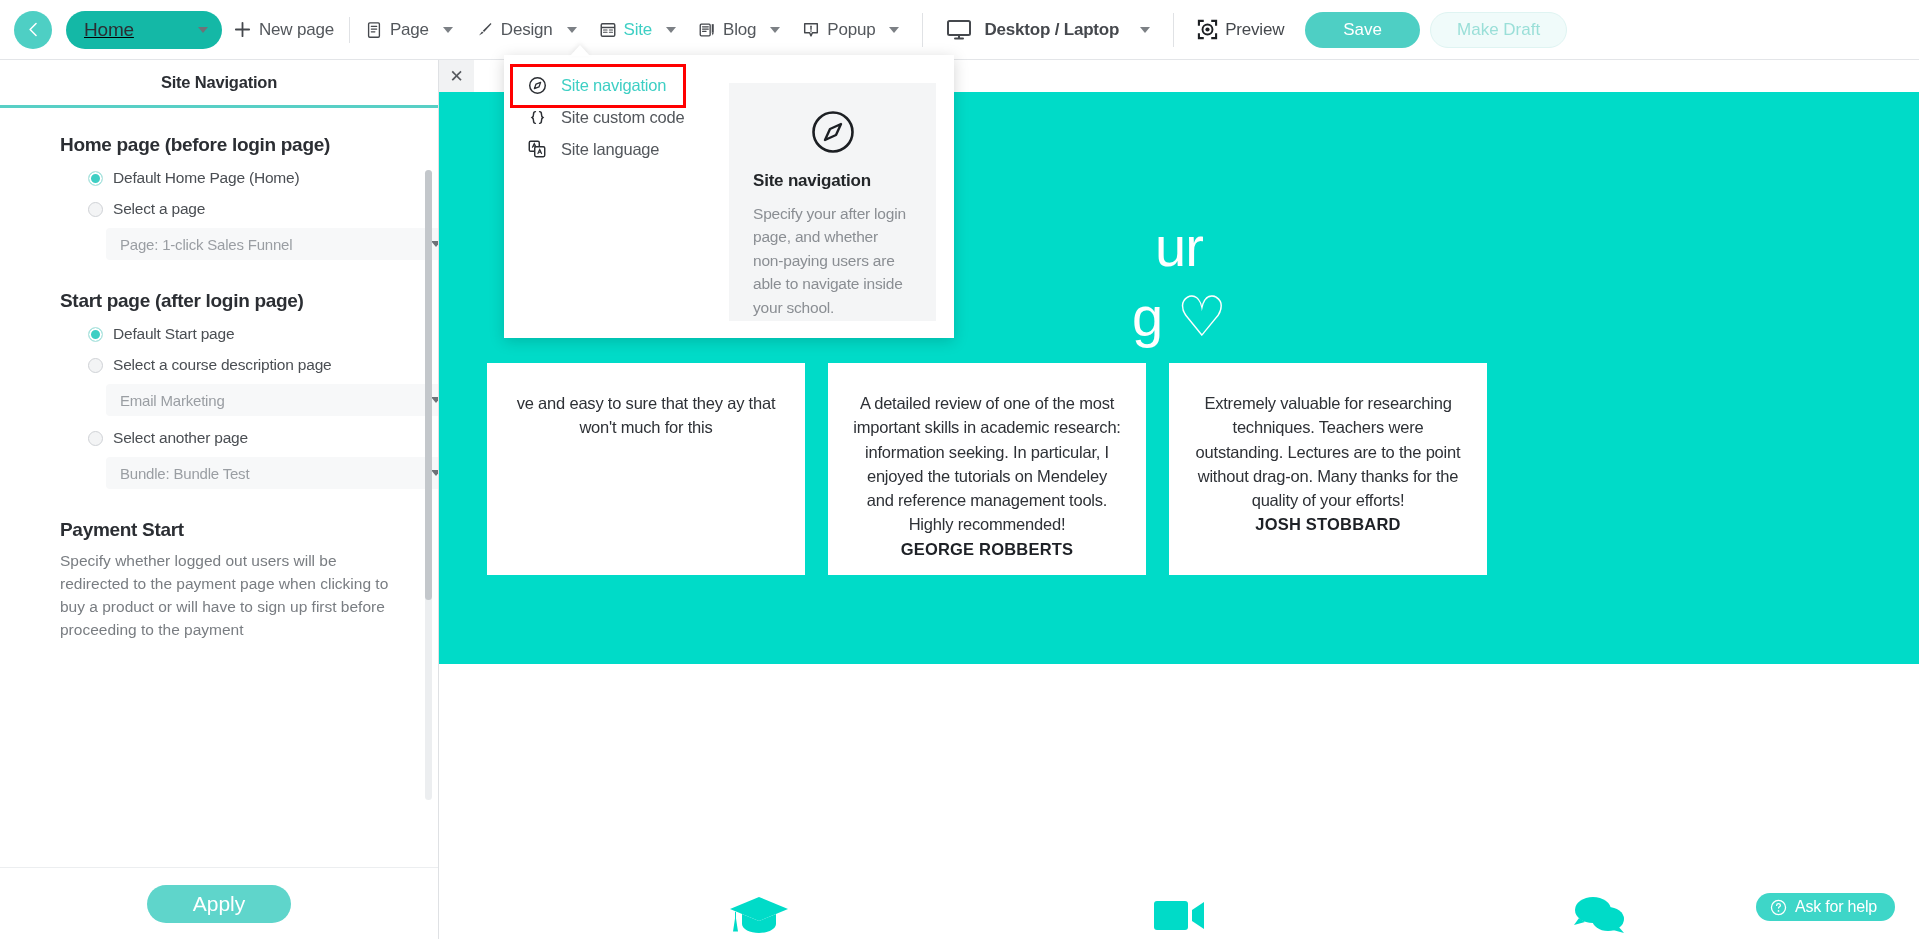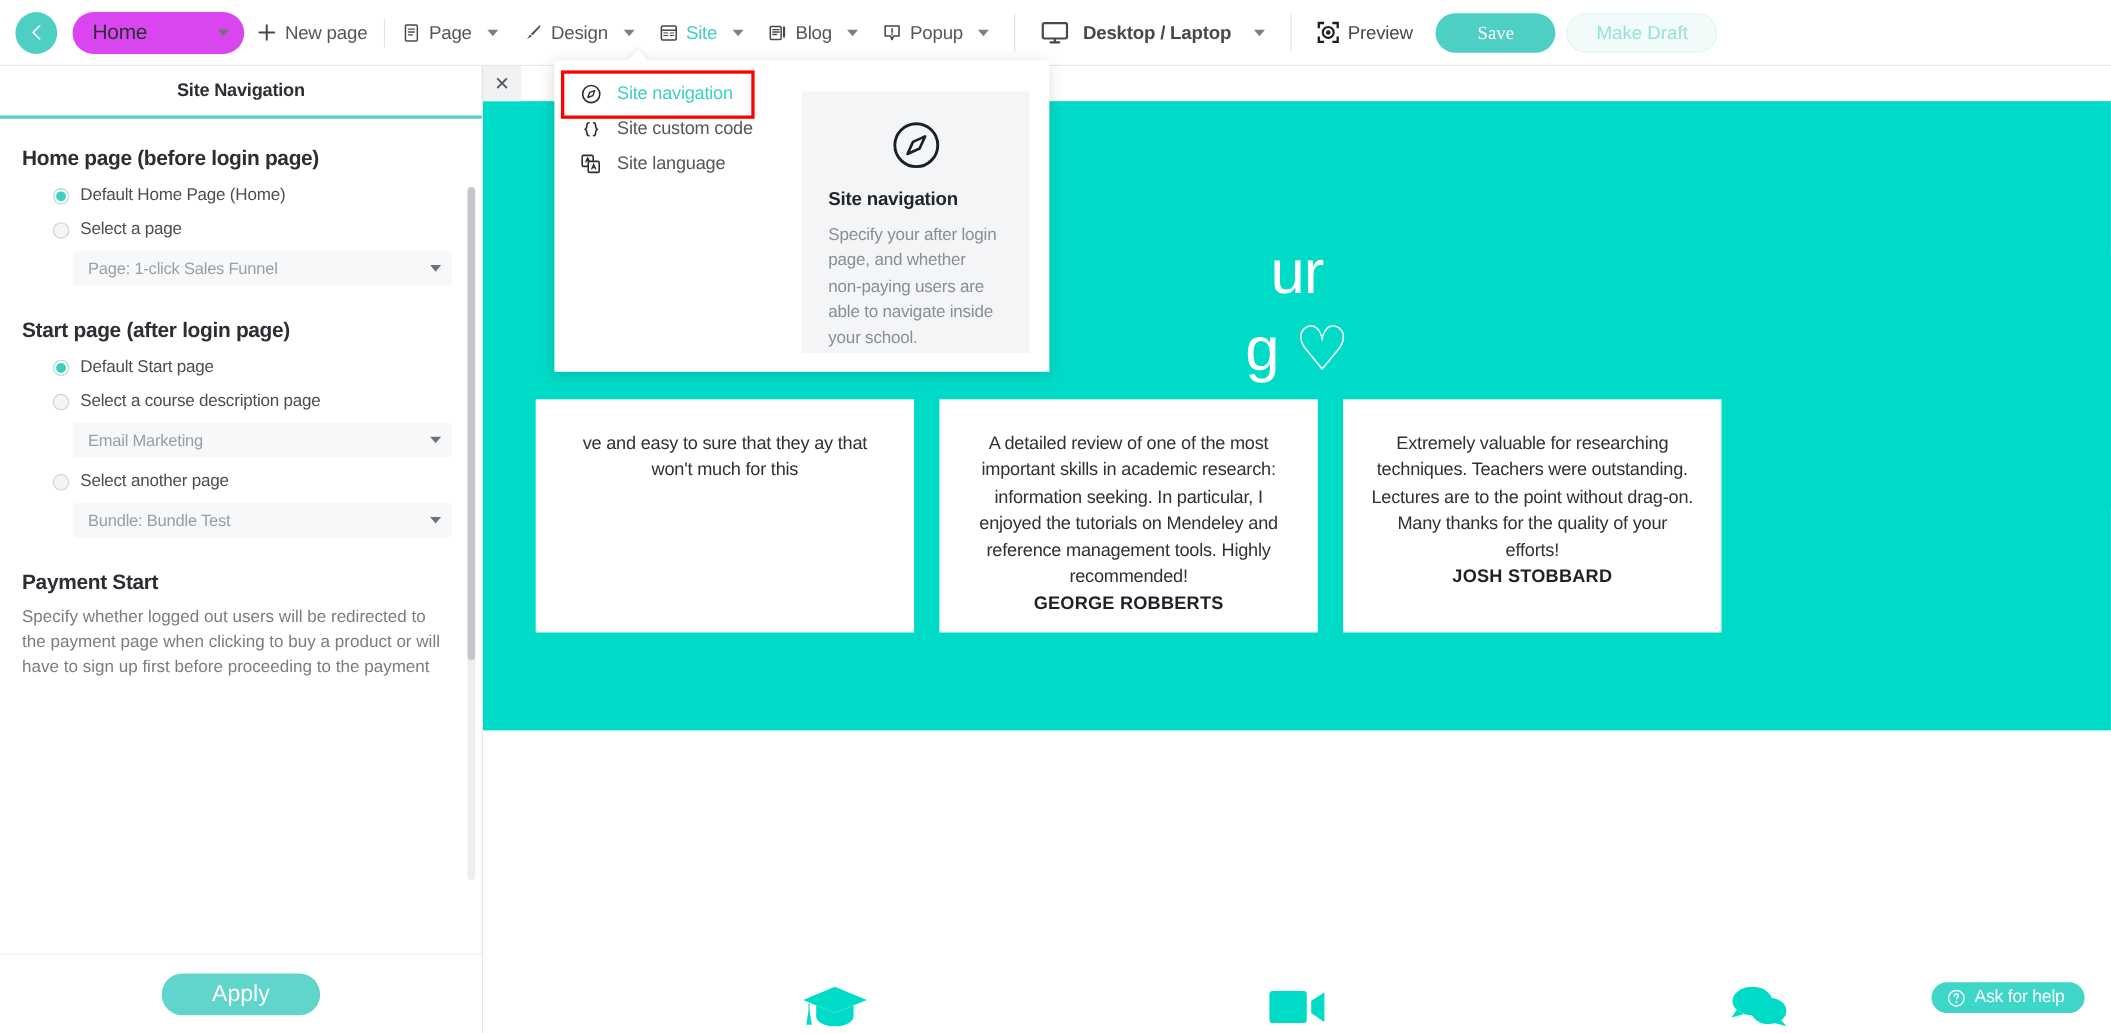--- a/index.html
+++ b/index.html
@@ -20,23 +20,23 @@
   .back-btn {
     width: 38px; height: 38px; border-radius: 50%;
     background: #4ecfc4; margin-left: 14px;
     display: flex; align-items: center; justify-content: center;
     cursor: pointer; flex: none;
   }
   .back-btn svg { display:block; }
 
   .page-select {
     margin-left: 14px; height: 38px; min-width: 156px;
-    background: #d946ef; border-radius: 19px;
+    background: #14b8a6; border-radius: 19px;
     display: flex; align-items: center; justify-content: space-between;
-    padding: 0 14px 0 18px; cursor: pointer; flex:none;
+    padding: 0 14px 0 18px; cursor: pointer; flex:none;text-decoration:underline;
   }
   .page-select .ps-label {
     font-size: 19px; color: #2b2e33; font-weight: 400; letter-spacing:-.2px;
   }
   .caret { width:0;height:0;border-left:5px solid transparent;border-right:5px solid transparent;
            border-top:6px solid #6e7277; margin-left:16px; flex:none;}
   .caret.sm { border-top-color:#7c8085; margin-left:7px; }
 
   .tb-item {
     display: flex; align-items: center; gap: 7px; height: 60px;
@@ -48,40 +48,40 @@
   .tb-ico { display:flex; align-items:center; justify-content:center; flex:none;}
   .tb-sep { width:1px; height:26px; background:#e0e2e5; margin:0 4px; flex:none;}
   .tb-sep.tall { height:34px; margin:0 12px; }
 
   .device-item .lbl { font-size: 17px; color: #45484d; font-weight: 700; letter-spacing:-.2px;}
   .preview-item .lbl { font-size:17px; color:#45484d; }
 
   .btn-save {
     margin-left: 10px; height: 36px; padding: 0 38px; border:none;
     background: #4ecfc4; color:#fff; font-size:17px; border-radius:18px;
-    cursor:pointer; font-family:Liberation Serif, serif; flex:none;
+    cursor:pointer; font-family:Liberation Sans, sans-serif; flex:none;
   }
   .btn-draft {
     margin-left: 10px; height: 36px; padding: 0 26px;
     background: #f0fbfa; color:#9adfd8; font-size:17px; border-radius:18px;
     border:1px solid #dff4f2; cursor:pointer; font-family:"Liberation Sans",sans-serif; flex:none;
   }
 
   
   .left-panel {
     position: absolute; left:0; top:60px; width:439px; height:879px;
     background:#fff; border-right:1px solid #dfe1e4; z-index:30;
     display:flex; flex-direction:column;
   }
   .lp-head {
     height:48px; display:flex; align-items:center; justify-content:center;
     border-bottom:3px solid #58cfc5; position:relative;
   }
   .lp-head .t { font-size:16.5px; color:#2b2e33; font-weight:700; letter-spacing:-.2px;}
-  .lp-body { flex:1; overflow:hidden; position:relative; padding: 22px 30px 0 20px; }
+  .lp-body { flex:1; overflow:hidden; position:relative; padding: 22px 30px 0 20px; margin-left: 40px; }
   .lp-scroll-track { position:absolute; right:6px; top:62px; width:7px; height:630px;
       background:#eceef0; border-radius:4px;}
   .lp-scroll-thumb { position:absolute; right:6px; top:62px; width:7px; height:430px;
       background:#c3c7cb; border-radius:4px; cursor:pointer;}
 
   .sec-title { font-size:19px; color:#2b2e33; font-weight:700; letter-spacing:-.3px; margin-top:4px;}
   .sec-desc { font-size:15.5px; color:#797d82; line-height:1.48; margin-top:9px; max-width:392px;}
   .radio-row { display:flex; align-items:center; gap:10px; margin-top:13px; padding-left:28px; cursor:pointer;}
   .radio {
     width:15px;height:15px;border-radius:50%; border:1px solid #cfd2d6; background:#f3f4f5;
@@ -115,21 +115,21 @@
   .close-tab span { font-size:17px; color:#56595e; line-height:1;}
 
   .hero { position:absolute; left:0; top:32px; width:1480px; height:572px; background:#00dbc8; }
   .hero-title {
     position:absolute; left:0; top:120px; width:1480px; text-align:center;
     font-size:56px; color:#ffffff; font-weight:400; line-height:1.25; letter-spacing:-1px;
   }
   .hero-title .l2 { display:block; }
 
   .cards { position:absolute; left:0; top:303px; width:1480px; display:flex; gap:23px; padding:0 48px;}
-  .card { background:#fff; width:344px; height:212px; padding:28px 24px 0; text-align:center; flex:none;}
+  .card { background:#fff; width:318px; height:212px; padding:28px 24px 0; text-align:center; flex:none;}
   .card .q { font-size:16.5px; color:#2e3136; line-height:1.47; letter-spacing:-.2px;}
   .card .a { font-size:16.5px; color:#1e2126; font-weight:700; margin-top:3px; letter-spacing:.2px;}
 
   .footer-icons {
     position:absolute; left:0; top:820px; width:1480px; display:flex;
     justify-content:space-around; padding:0 110px; align-items:center;
   }
   .fi { width:96px; height:70px; display:flex; align-items:center; justify-content:center;}
 
   .ask-help {

